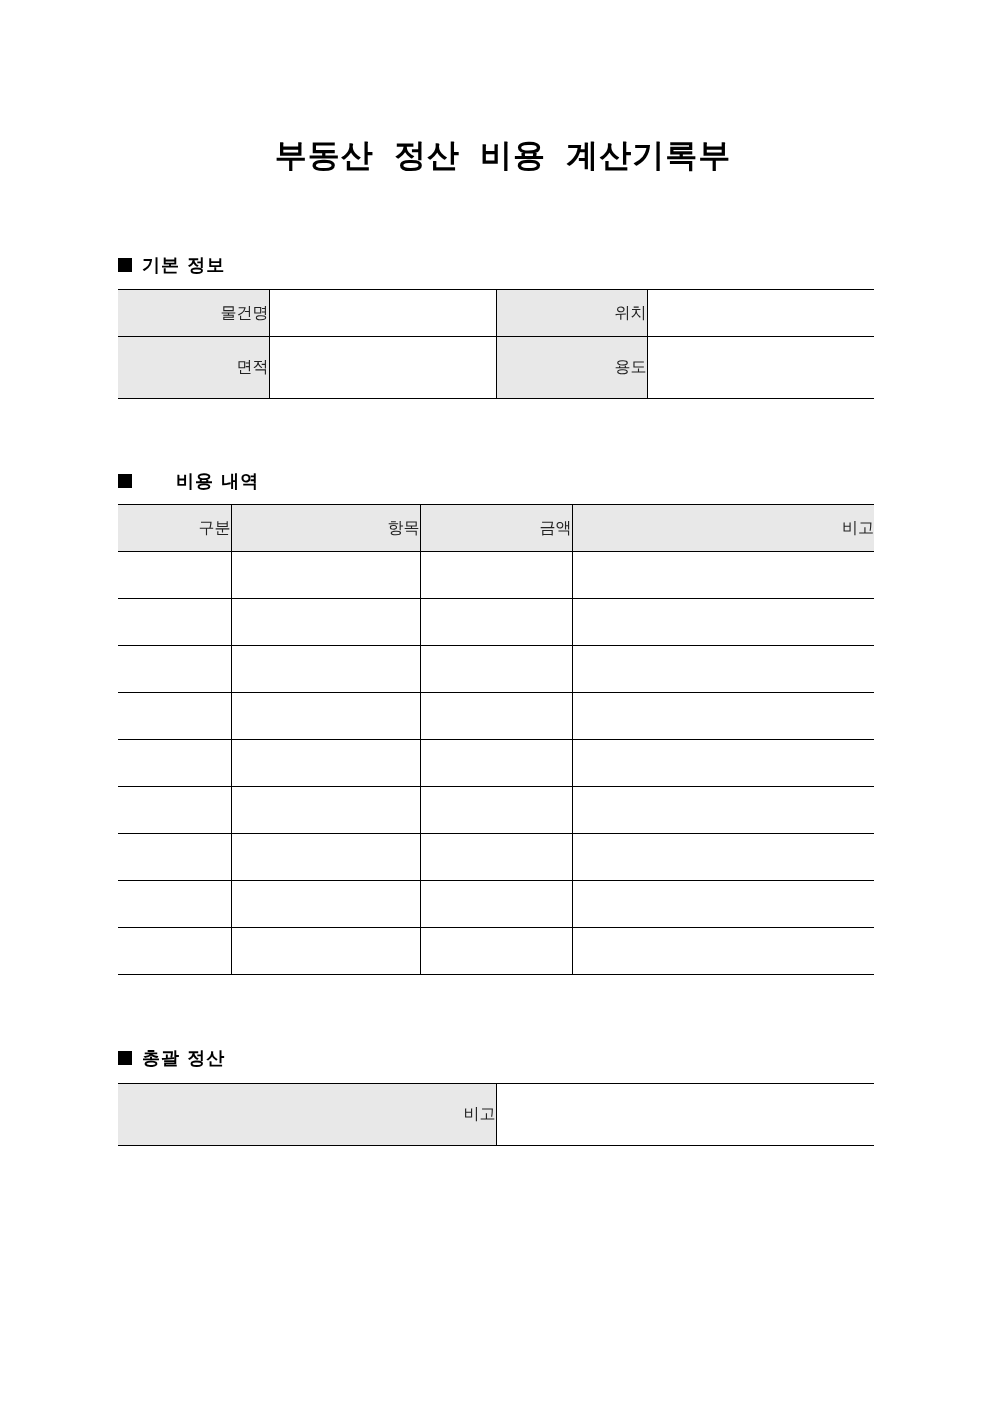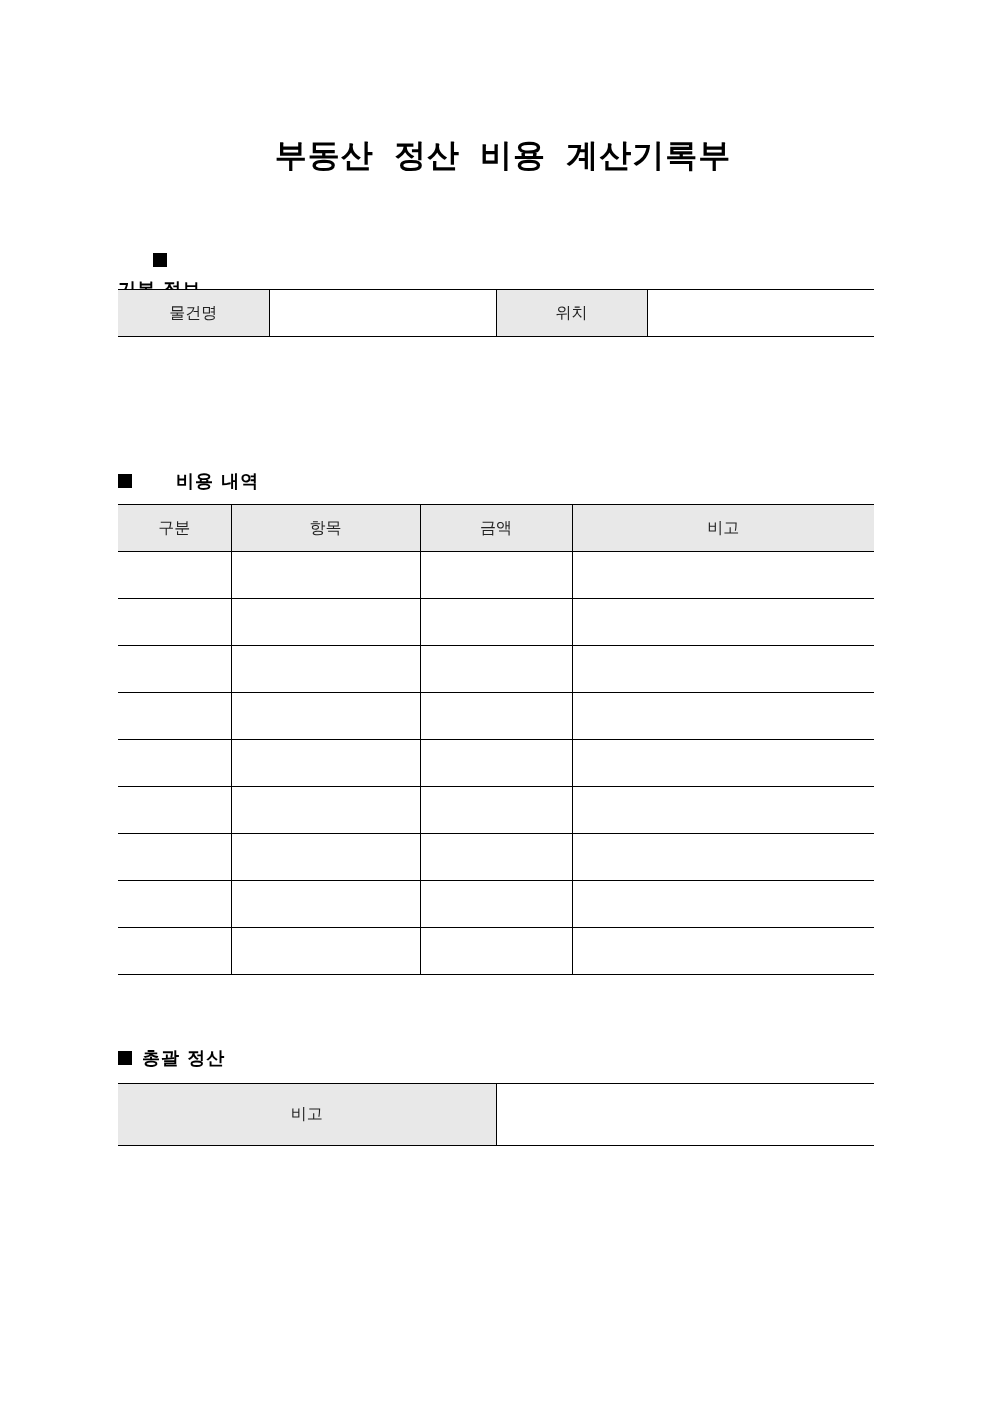--- a/index.html
+++ b/index.html
@@ -4,43 +4,49 @@
 <style>
   html, body { margin: 0; padding: 0; background: #ffffff; }
   body { width: 992px; height: 1403px; position: relative; font-family: "DejaVu Sans", "Liberation Sans", sans-serif; color: #000; }
   .title { position: absolute; top: 134px; left: 0; width: 992px; text-align: center; font-size: 32px; font-weight: bold; letter-spacing: 1px; word-spacing: 8px; padding-left: 7px; }
   .section-heading { position: absolute; left: 118px; font-size: 18px; font-weight: bold; display: flex; align-items: center; gap: 10px; letter-spacing: 1px; }
   .square-icon { display: inline-block; width: 14px; height: 14px; background: #000; }
   table { position: absolute; left: 118px; width: 756px; border-collapse: collapse; table-layout: fixed; font-size: 16px; }
   td { border-top: 1.5px solid #000; border-bottom: 1.5px solid #000; border-left: 1.5px solid #000; border-right: 1.5px solid #000; text-align: center; vertical-align: middle; padding: 0; color: #222; }
   tr td:first-child { border-left: none; }
   tr td:last-child { border-right: none; }
-  .label { background: #e8e8e8; }
+  .label { background: #e8e8e8; text-align: right; }
 </style>
 </head>
 <body>
 
 <div class="title">부동산 정산 비용 계산기록부</div>
 
-<div class="section-heading" style="top:253px;flex-direction:column;">
+<div class="section-heading" style="top:253px;">
   <span class="square-icon"></span>
   <span>기본 정보</span>
 </div>
 <table style="top:289px;">
   <colgroup>
       <col style="width:151px">
       <col style="width:227px">
       <col style="width:151px">
       <col style="width:227px">
     </colgroup>
   <tbody>
       <tr style="height:47px;">
     <td class="label">물건명</td>
     <td></td>
     <td class="label">위치</td>
+    <td></td>
+  </tr>
+  <tr style="height:62px;">
+    <td class="label">면적</td>
+    <td></td>
+    <td class="label">용도</td>
     <td></td>
   </tr>
 </tbody>
   </table>
 
 <div class="section-heading" style="top:469px;gap:44px;">
   <span class="square-icon"></span>
   <span>비용 내역</span>
 </div>
 <table style="top:504px;">

